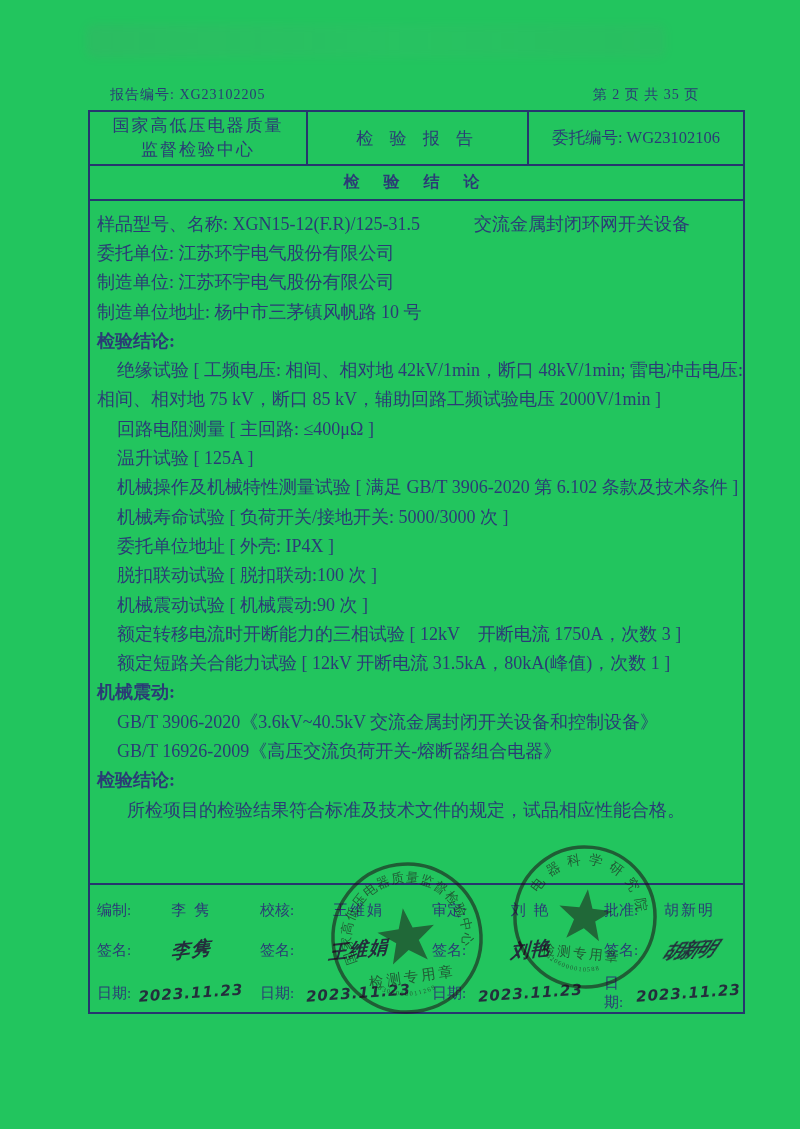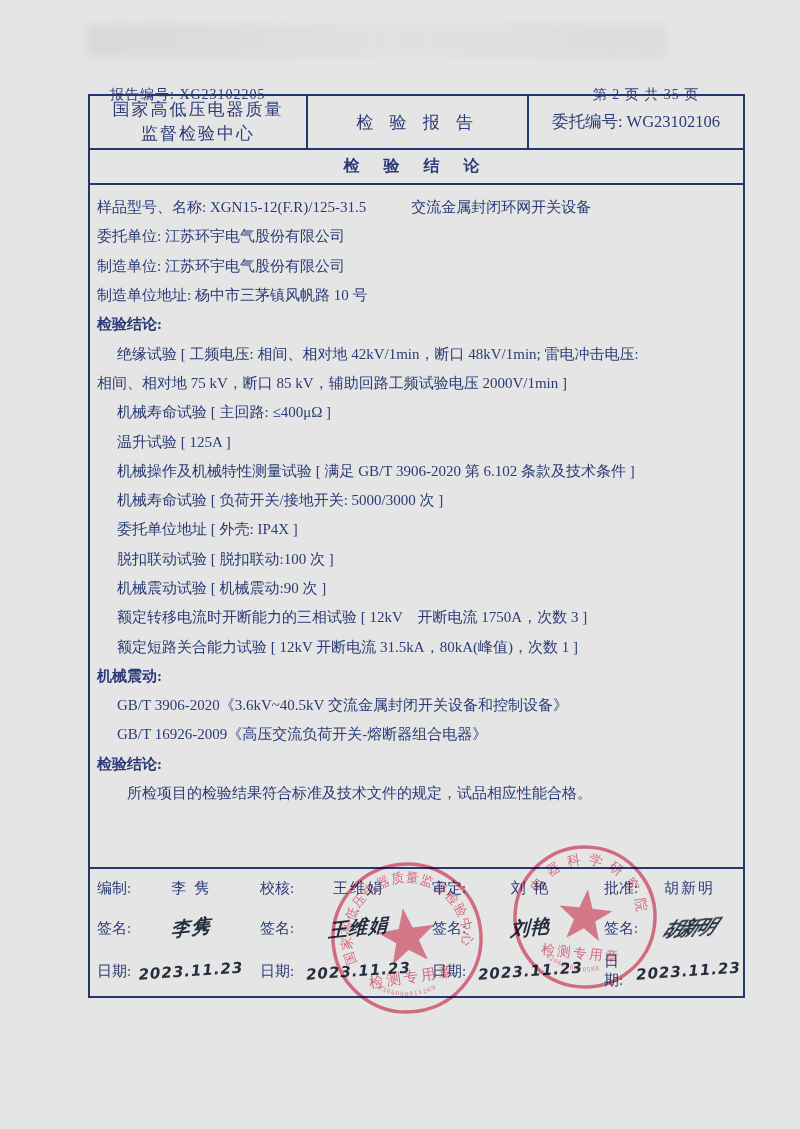--- a/index.html
+++ b/index.html
@@ -1,58 +1,58 @@
 <!DOCTYPE html>
 <html><head>
 <meta charset="utf-8">
 <style>
   html,body{margin:0;padding:0;}
   body{background:#ffffff;}
   .page{
     position:relative; width:800px; height:1129px; margin:0 auto;
-    background:#e5e5e5; overflow:hidden;
+    background:#22c55e; overflow:hidden;
     font-family:"Liberation Serif","DejaVu Serif",serif;
     color:#2b3b76;
   }
   .smudge{
     position:absolute; left:86px; top:24px; width:580px; height:34px;
     background:linear-gradient(90deg, rgba(120,120,125,.22), rgba(150,150,155,.10) 55%, rgba(120,120,125,.16));
     filter:blur(4px); opacity:.5; border-radius:8px;
   }
   .hdr-line{position:absolute; top:86px; font-size:14px; letter-spacing:1px;}
   .hdr-report{left:110px;}
   .hdr-page{left:556px; width:180px; text-align:center;}
 
   .outer{
-    position:absolute; left:88px; top:94px; width:653px; height:900px;
+    position:absolute; left:88px; top:110px; width:653px; height:900px;
     border:2px solid #26366e; background:transparent;
   }
   .titlerow{
     display:grid; grid-template-columns:218px 221px 1fr; height:52px;
   }
   .titlerow .cell{display:flex; flex-direction:column; justify-content:center; align-items:center;}
   .cell.org{border-right:2px solid #26366e; font-size:17px; line-height:24px; letter-spacing:2px;}
   .cell.rpt{border-right:2px solid #26366e; font-size:17px; letter-spacing:6px; font-weight:400;text-align:center;}
   .cell.entrust{font-size:16.5px;font-family:Liberation Serif, serif;}
   .resultrow{
     height:33px; border-top:2px solid #26366e; display:flex; align-items:center; justify-content:center;
     font-size:16px; letter-spacing:10px; font-weight:600;
   }
   .content{
     border-top:2px solid #26366e; height:684px; padding:8px 6px 0 7px; box-sizing:border-box;
-    font-size:15px;
+    font-size:18px;
   }
   .ln{height:29.3px; display:flex; align-items:center; white-space:pre;}
   .ln.i1{padding-left:20px;}
   .ln.i2{padding-left:30px;}
   .ln.b{font-weight:bold;}
 
   .sigarea{
     position:absolute; left:0; right:0; top:771px; height:127px; border-top:2px solid #26366e;
-    display:grid; grid-template-columns:163px 172px 172px 1fr; 
+    display:grid; grid-template-columns:163px 172px 172px 1fr; padding-top:6px;
   }
   .sigcol{display:grid; grid-template-rows:38px 42px 44px; padding-left:7px; padding-right:2px;}
   .sigrow{display:flex; align-items:center; font-size:15px;}
   .sigrow .nm{flex:1; text-align:center; letter-spacing:2px;}
   .hw{
     font-family:"DejaVu Sans","Liberation Sans",sans-serif;
     font-style:italic; font-weight:bold; color:#242e3c;
     transform:rotate(-6deg) skewX(-8deg); font-size:19px; letter-spacing:1px;
     flex:1; text-align:center;
   }
@@ -96,21 +96,21 @@
     <div class="resultrow">检 验 结 论</div>
 
     <div class="content">
       <div class="ln">样品型号、名称: XGN15-12(F.R)/125-31.5　　　交流金属封闭环网开关设备</div>
       <div class="ln">委托单位: 江苏环宇电气股份有限公司</div>
       <div class="ln">制造单位: 江苏环宇电气股份有限公司</div>
       <div class="ln">制造单位地址: 杨中市三茅镇风帆路 10 号</div>
       <div class="ln b">检验结论:</div>
       <div class="ln i1">绝缘试验 [ 工频电压: 相间、相对地 42kV/1min，断口 48kV/1min; 雷电冲击电压:</div>
       <div class="ln">相间、相对地 75 kV，断口 85 kV，辅助回路工频试验电压 2000V/1min ]</div>
-      <div class="ln i1">机械寿命试验 [ 主回路: ≤400μΩ ]</div>
+      <div class="ln i1">回路电阻测量 [ 主回路: ≤400μΩ ]</div>
       <div class="ln i1">温升试验 [ 125A ]</div>
       <div class="ln i1">机械操作及机械特性测量试验 [ 满足 GB/T 3906-2020 第 6.102 条款及技术条件 ]</div>
       <div class="ln i1">机械寿命试验 [ 负荷开关/接地开关: 5000/3000 次 ]</div>
       <div class="ln i1">委托单位地址 [ 外壳: IP4X ]</div>
       <div class="ln i1">脱扣联动试验 [ 脱扣联动:100 次 ]</div>
       <div class="ln i1">机械震动试验 [ 机械震动:90 次 ]</div>
       <div class="ln i1">额定转移电流时开断能力的三相试验 [ 12kV　开断电流 1750A，次数 3 ]</div>
       <div class="ln i1">额定短路关合能力试验 [ 12kV 开断电流 31.5kA，80kA(峰值)，次数 1 ]</div>
       <div class="ln b">机械震动:</div>
       <div class="ln i1">GB/T 3906-2020《3.6kV~40.5kV 交流金属封闭开关设备和控制设备》</div>

